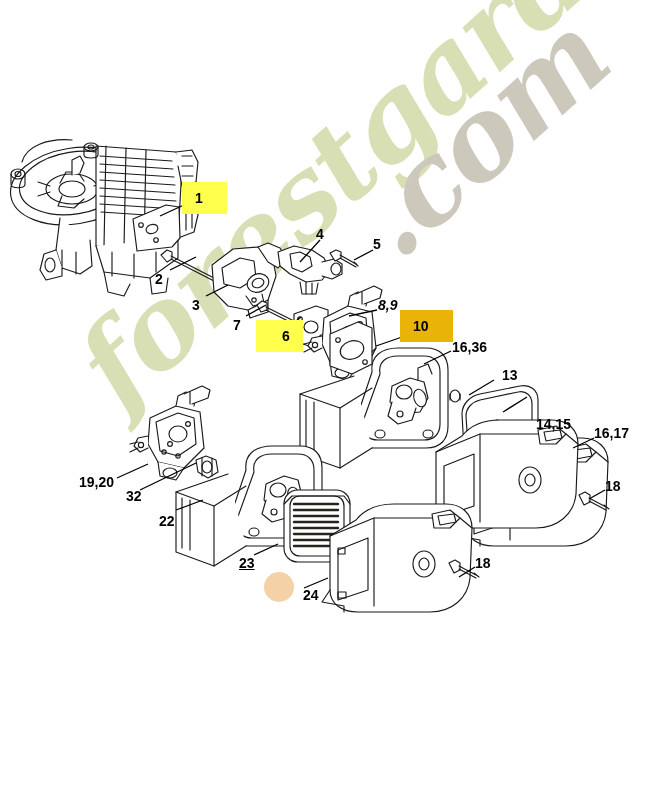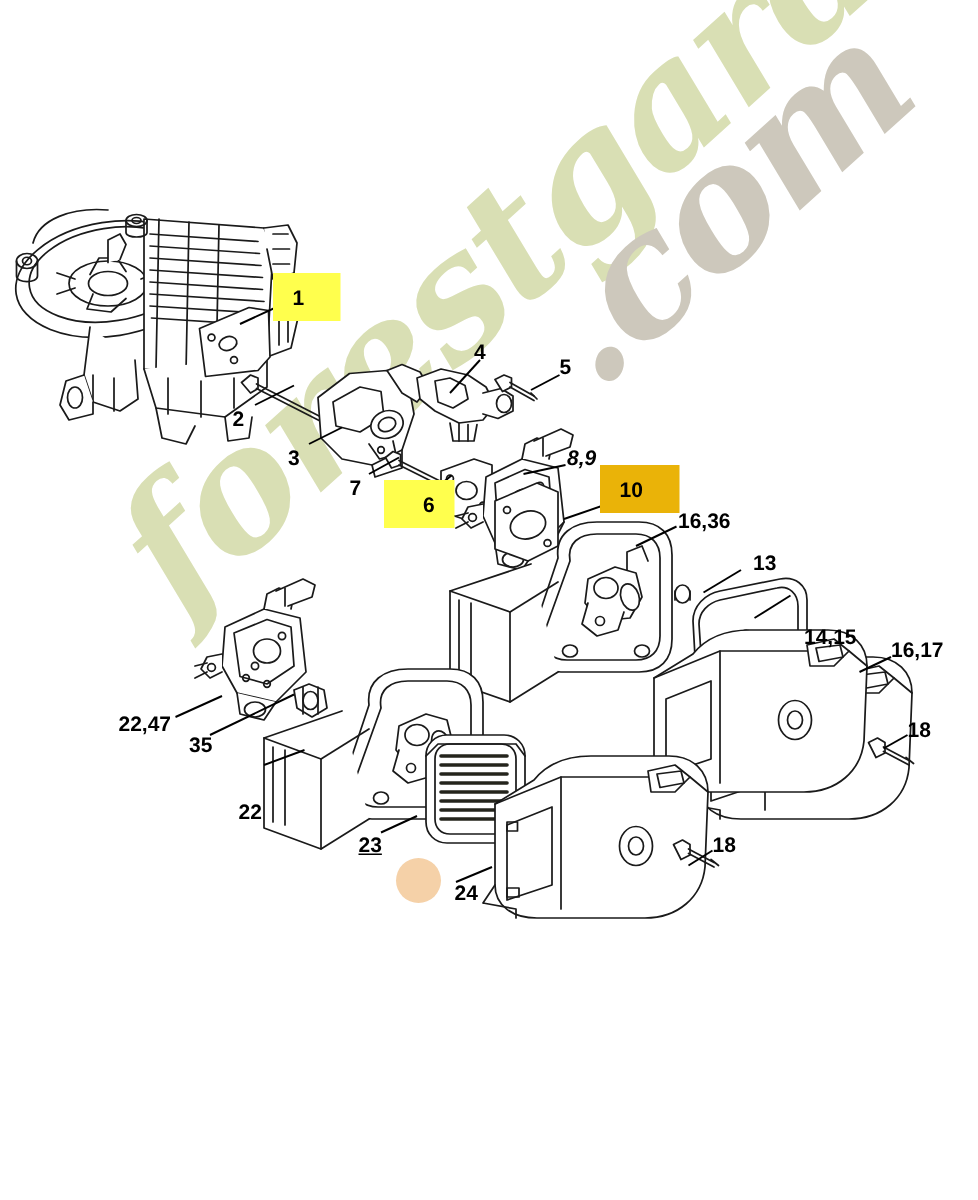--- a/index.html
+++ b/index.html
@@ -397,20 +397,20 @@
       <div class="callout hl pad-left" style="left: 256px; top: 320px; background: rgb(255, 255, 77);">6</div>
       <div class="callout" style="left: 233px; top: 318px;">7</div>
       <div class="callout" style="left: 378px; top: 298px; font-style: italic;">8,9</div>
       <div class="callout hl pad-right" style="left: 400px; top: 310px; background: #eab308;">10</div>
       <div class="callout" style="left: 452px; top: 340px;">16,36</div>
       <div class="callout" style="left: 502px; top: 368px;">13</div>
       <div class="callout" style="left: 536px; top: 385px; margin-top: 32px;">14,15</div>
       <div class="callout" style="left: 594px; top: 426px; text-align: center;">16,17</div>
       <div class="callout" style="left: 605px; top: 479px;">18</div>
       <div class="callout" style="left: 475px; top: 556px;">18</div>
-      <div class="callout" style="left: 79px; top: 475px;">22,47</div>
-      <div class="callout" style="left: 126px; top: 489px;">35</div>
-      <div class="callout" style="left: 159px; top: 534px;">22</div>
+      <div class="callout" style="left: 79px; top: 475px;">19,20</div>
+      <div class="callout" style="left: 126px; top: 489px;">32</div>
+      <div class="callout" style="left: 159px; top: 514px;">22</div>
       <div class="callout" style="left: 239px; top: 556px; text-decoration: underline;">23</div>
       <div class="callout" style="left: 303px; top: 588px;">24</div>
     </div>
 
 </div>
 
 </body></html>

